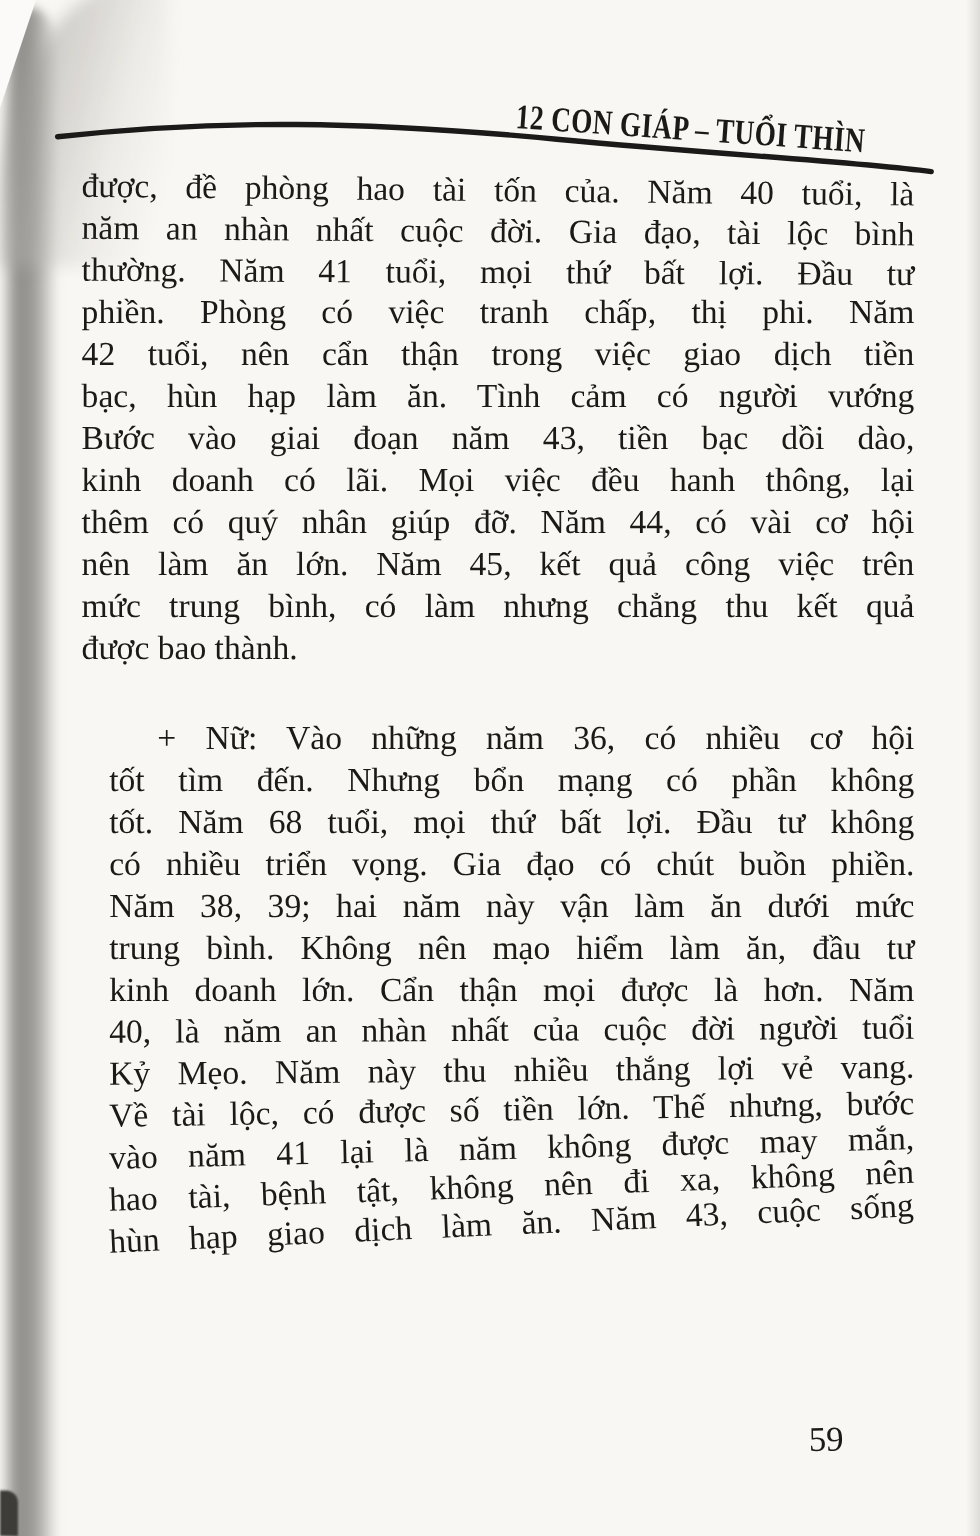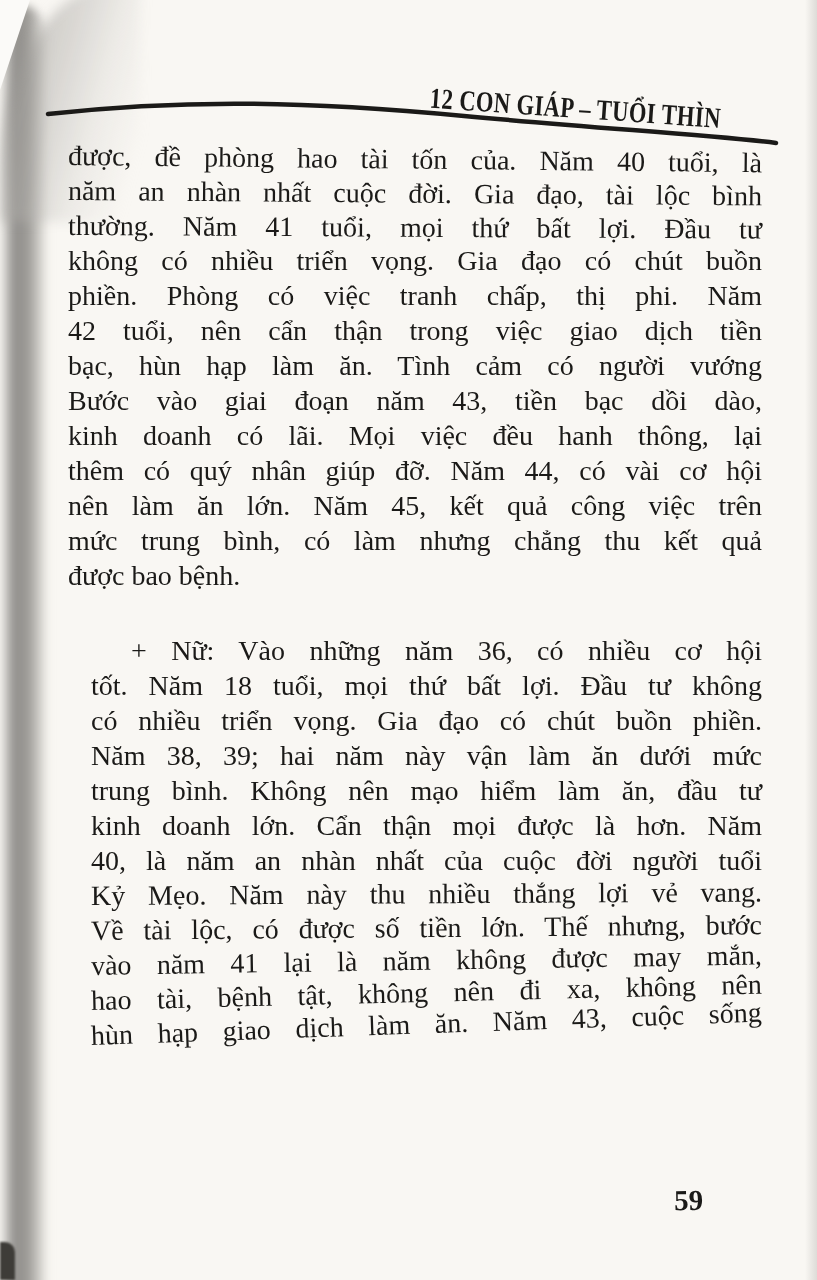--- a/index.html
+++ b/index.html
@@ -78,21 +78,21 @@
   
   .para-2 div:first-of-type { text-indent: 40px; }
   .para-2 div:nth-of-type(8)  { transform: rotate(-0.3deg); }
   .para-2 div:nth-of-type(9)  { transform: rotate(-0.5deg); }
   .para-2 div:nth-of-type(10) { transform: rotate(-0.9deg); }
   .para-2 div:nth-of-type(11) { transform: rotate(-1.4deg); }
   .para-2 div:nth-of-type(12) { transform: rotate(-2.0deg); }
   .para-2 div:nth-of-type(13) { transform: rotate(-2.6deg); }
   .page-number {
     position: absolute; top: 1184px; right: 114px;
-    font-size: 29px; transform: rotate(-0.8deg); font-weight: bold;
+    font-size: 29px; transform: rotate(-0.8deg);
   }
 </style>
 </head>
 <body>
 
 <div class="page">
 
   <div class="left-shadow"></div>
   <div class="left-shadow-top"></div>
   <div class="corner-wedge"></div>
@@ -105,35 +105,35 @@
   <svg class="header-rule" width="736" height="56" viewBox="0 0 736 56" aria-hidden="true">
     <path d="M 4,18 C 140,3 260,5 420,20 C 560,33 670,39 732,47" fill="none" stroke="#1b1a18" stroke-width="4.5" stroke-linecap="round"></path>
   </svg>
 
   <div class="text-block">
     <div class="para para-1">
 
     <div class="line">được, đề phòng hao tài tốn của. Năm 40 tuổi, là</div>
         <div class="line">năm an nhàn nhất cuộc đời. Gia đạo, tài lộc bình</div>
         <div class="line">thường. Năm 41 tuổi, mọi thứ bất lợi. Đầu tư</div>
-        <div class="line">không có nhiều triển vọng. Gia đạo có chút buồn</div>
         <div class="line">phiền. Phòng có việc tranh chấp, thị phi. Năm</div>
         <div class="line">42 tuổi, nên cẩn thận trong việc giao dịch tiền</div>
         <div class="line">bạc, hùn hạp làm ăn. Tình cảm có người vướng</div>
         <div class="line">Bước vào giai đoạn năm 43, tiền bạc dồi dào,</div>
         <div class="line">kinh doanh có lãi. Mọi việc đều hanh thông, lại</div>
         <div class="line">thêm có quý nhân giúp đỡ. Năm 44, có vài cơ hội</div>
         <div class="line">nên làm ăn lớn. Năm 45, kết quả công việc trên</div>
         <div class="line">mức trung bình, có làm nhưng chẳng thu kết quả</div>
-        <div class="line">được bao bệnh.</div>
+        <div class="line">được bao thành.</div>
       </div>
     <div class="para para-2">
 
     <div class="line">+ Nữ: Vào những năm 36, có nhiều cơ hội</div>
-        <div class="line">tốt. Năm 18 tuổi, mọi thứ bất lợi. Đầu tư không</div>
+        <div class="line">tốt tìm đến. Nhưng bổn mạng có phần không</div>
+        <div class="line">tốt. Năm 68 tuổi, mọi thứ bất lợi. Đầu tư không</div>
         <div class="line">có nhiều triển vọng. Gia đạo có chút buồn phiền.</div>
         <div class="line">Năm 38, 39; hai năm này vận làm ăn dưới mức</div>
         <div class="line">trung bình. Không nên mạo hiểm làm ăn, đầu tư</div>
         <div class="line">kinh doanh lớn. Cẩn thận mọi được là hơn. Năm</div>
         <div class="line">40, là năm an nhàn nhất của cuộc đời người tuổi</div>
         <div class="line">Kỷ Mẹo. Năm này thu nhiều thắng lợi vẻ vang.</div>
         <div class="line">Về tài lộc, có được số tiền lớn. Thế nhưng, bước</div>
         <div class="line">vào năm 41 lại là năm không được may mắn,</div>
         <div class="line">hao tài, bệnh tật, không nên đi xa, không nên</div>
         <div class="line">hùn hạp giao dịch làm ăn. Năm 43, cuộc sống</div>

